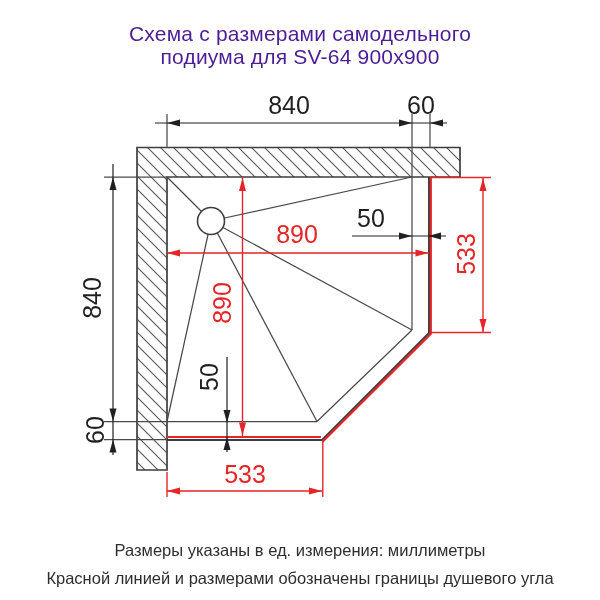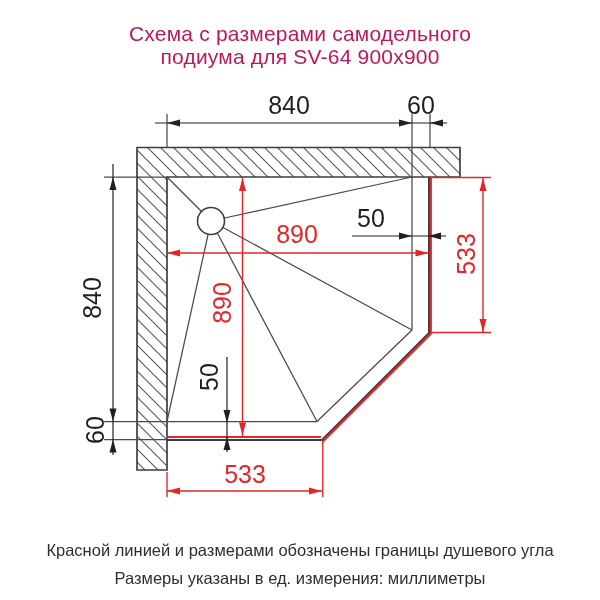--- a/index.html
+++ b/index.html
@@ -1,19 +1,19 @@
 <!DOCTYPE html>
 <html><head>
 <meta charset="utf-8">
 <style>
   html,body{margin:0;padding:0;background:#ffffff;}
   .page{position:relative;width:600px;height:600px;background:#ffffff;overflow:hidden;
         font-family:"Liberation Sans",sans-serif;}
   .title{position:absolute;top:22px;left:0;width:600px;text-align:center;
-         color:#be185d;font-size:21px;line-height:23px;letter-spacing:.2px;}
+         color:#4c1d95;font-size:21px;line-height:23px;letter-spacing:.2px;}
   .footer{position:absolute;top:536px;left:0;width:600px;text-align:center;
           color:#2e2e2e;font-size:16.5px;line-height:28px;}
   svg{position:absolute;left:0;top:0;}
   text{font-family:"Liberation Sans",sans-serif;}
   .dimtxt{font-size:25px;fill:#1f1f1f;}
   .dimtxt-red{font-size:25px;fill:#e52528;}
 </style>
 </head>
 <body>
 
@@ -109,17 +109,17 @@
     <text class="dimtxt" transform="rotate(-90 95 430)" x="95" y="430" dy="9" text-anchor="middle">60</text>
     <text class="dimtxt" transform="rotate(-90 209 377)" x="209" y="377" dy="9" text-anchor="middle">50</text>
 
     <text class="dimtxt-red" x="297" y="243" text-anchor="middle">890</text>
     <text class="dimtxt-red" transform="rotate(-90 222 303)" x="222" y="303" dy="9" text-anchor="middle">890</text>
     <text class="dimtxt-red" transform="rotate(-90 466 254)" x="466" y="254" dy="9" text-anchor="middle">533</text>
     <text class="dimtxt-red" x="245" y="483" text-anchor="middle">533</text>
   </svg>
 
   <div class="footer">
+    <div>Размеры указаны в ед. измерения: миллиметры</div>
     <div>Красной линией и размерами обозначены границы душевого угла</div>
-    <div>Размеры указаны в ед. измерения: миллиметры</div>
   </div>
 
 </div>
 
 </body></html>

